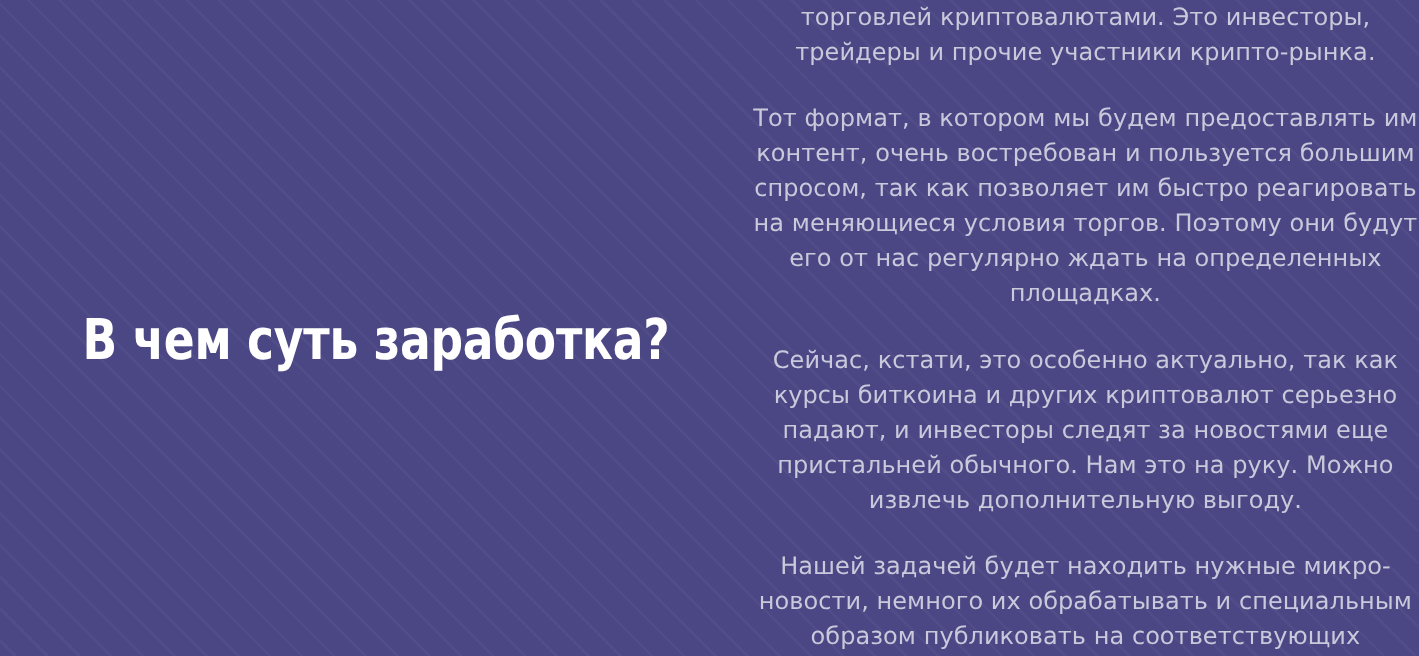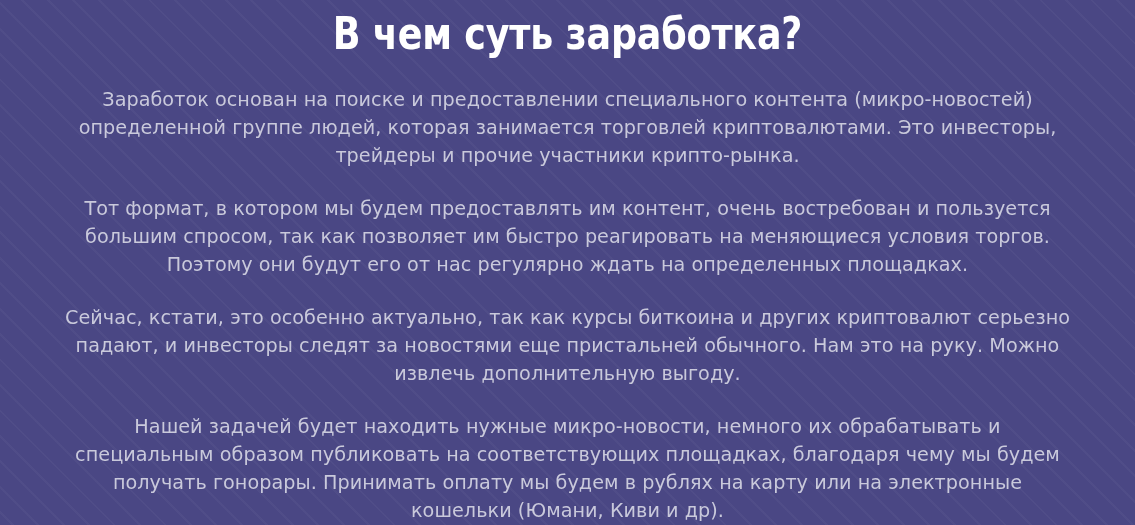--- a/index.html
+++ b/index.html
@@ -32,23 +32,22 @@
     );
     pointer-events: none;
   }
 
   #slide-root {
     position: relative;
     width: 1135px;
     height: 525px;
     box-sizing: border-box;
     display: flex;
-    flex-direction: column;
+    flex-direction: row;
     align-items: center;
-    justify-content: flex-end;
   }
 
   #slide-title {
     margin: 0;
     padding: 0;
     color: #ffffff;
     font-family: "DejaVu Sans Condensed", "Liberation Sans Narrow",
                  "DejaVu Sans", "Liberation Sans", sans-serif;
     font-weight: 700;
     font-size: 45px;

